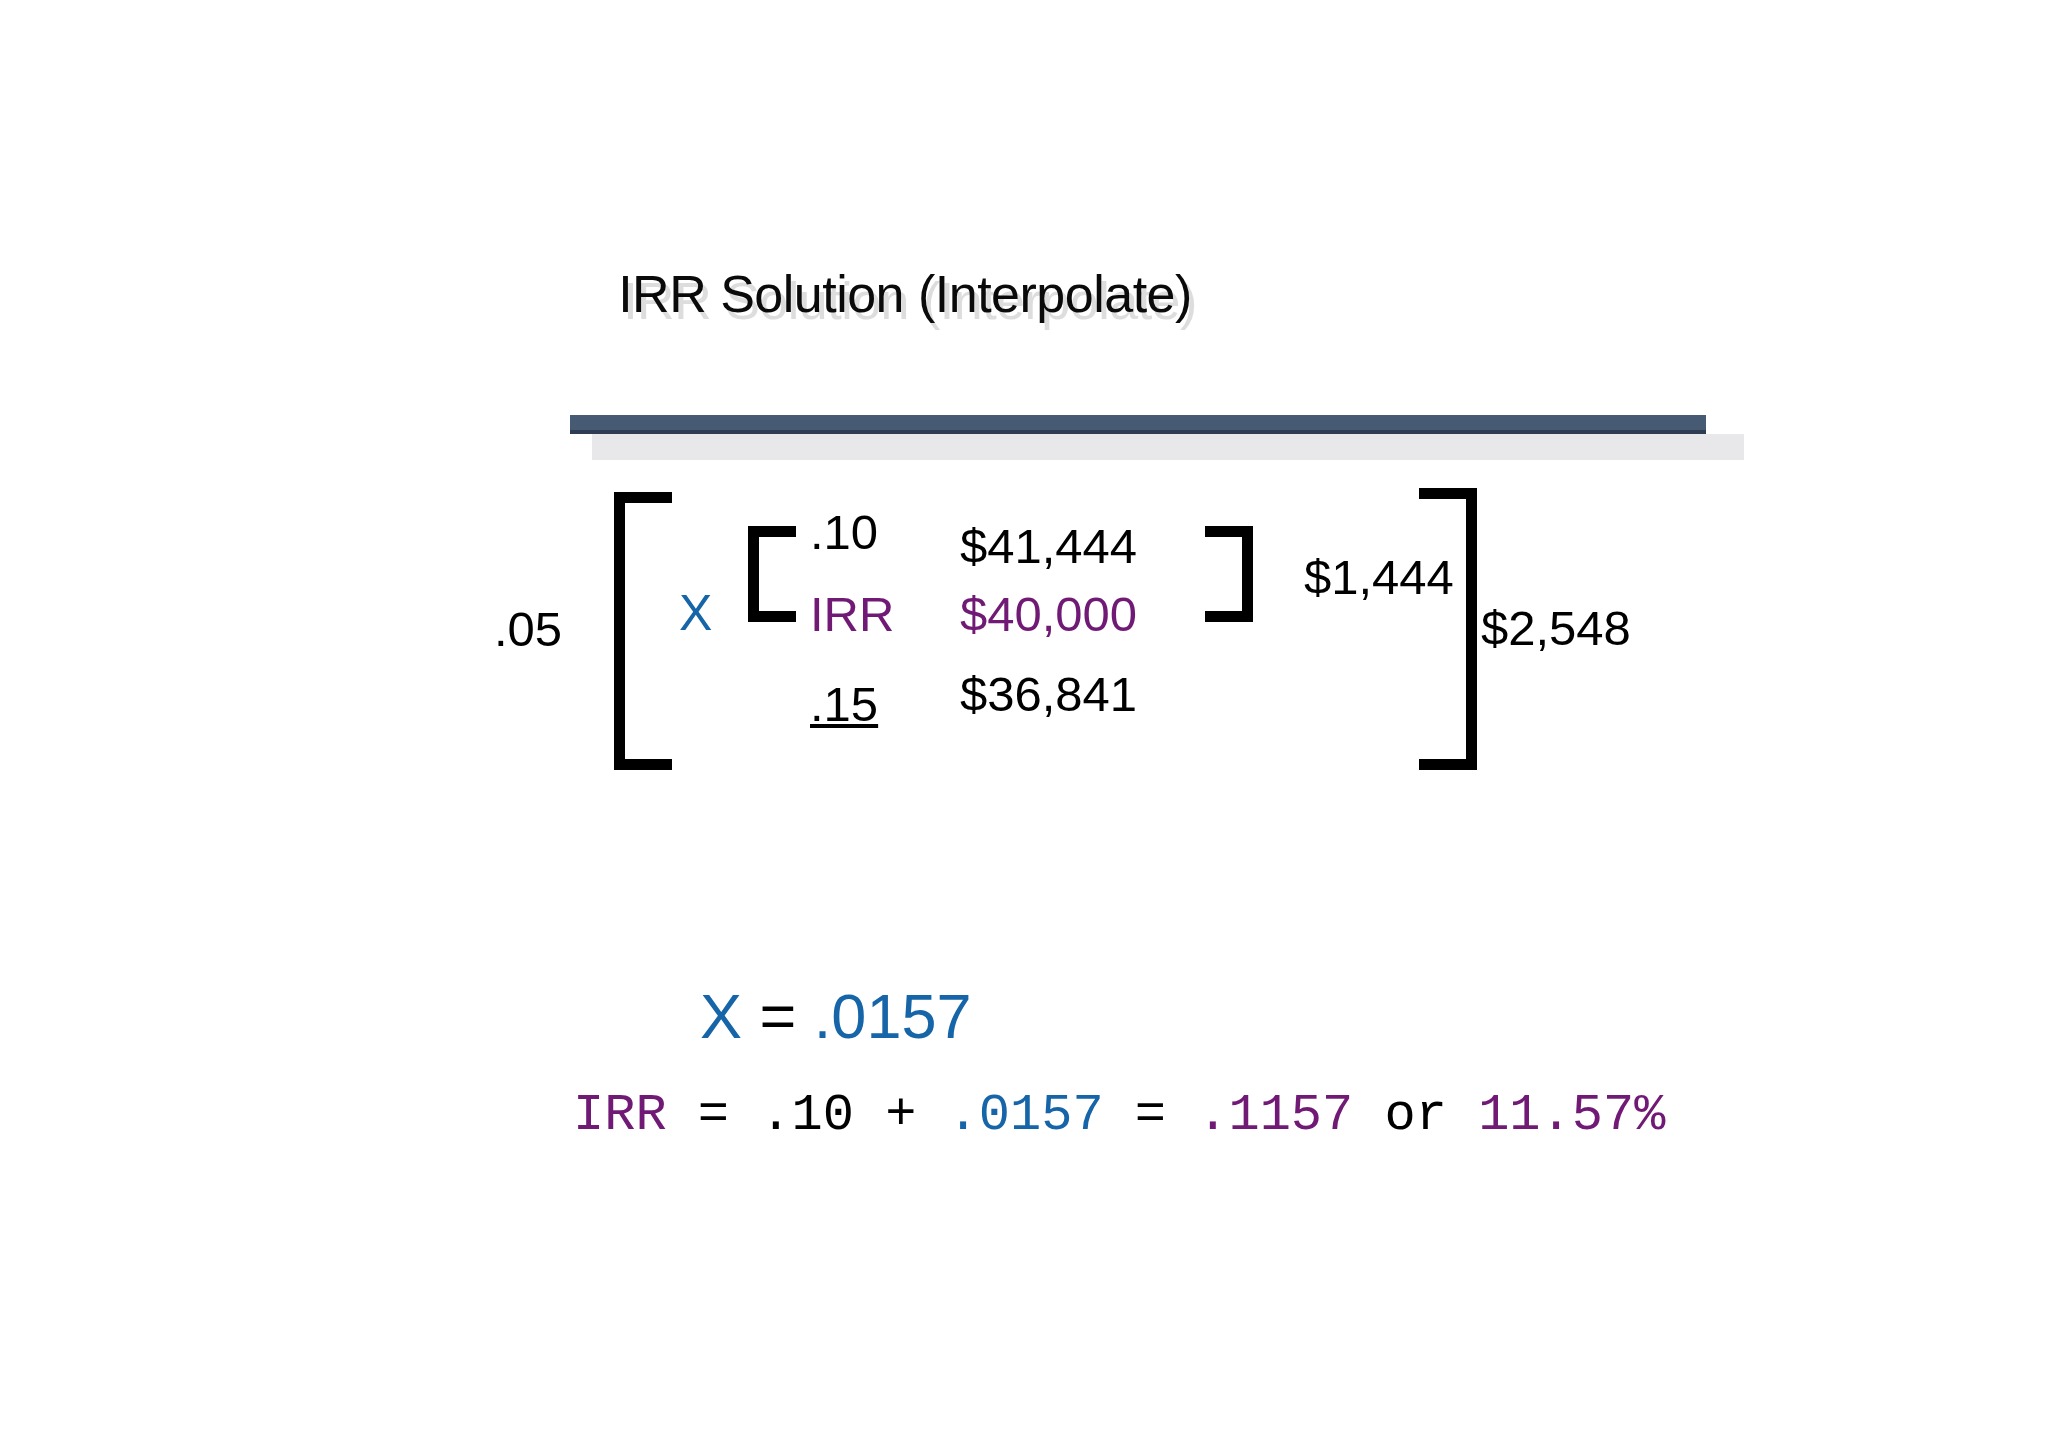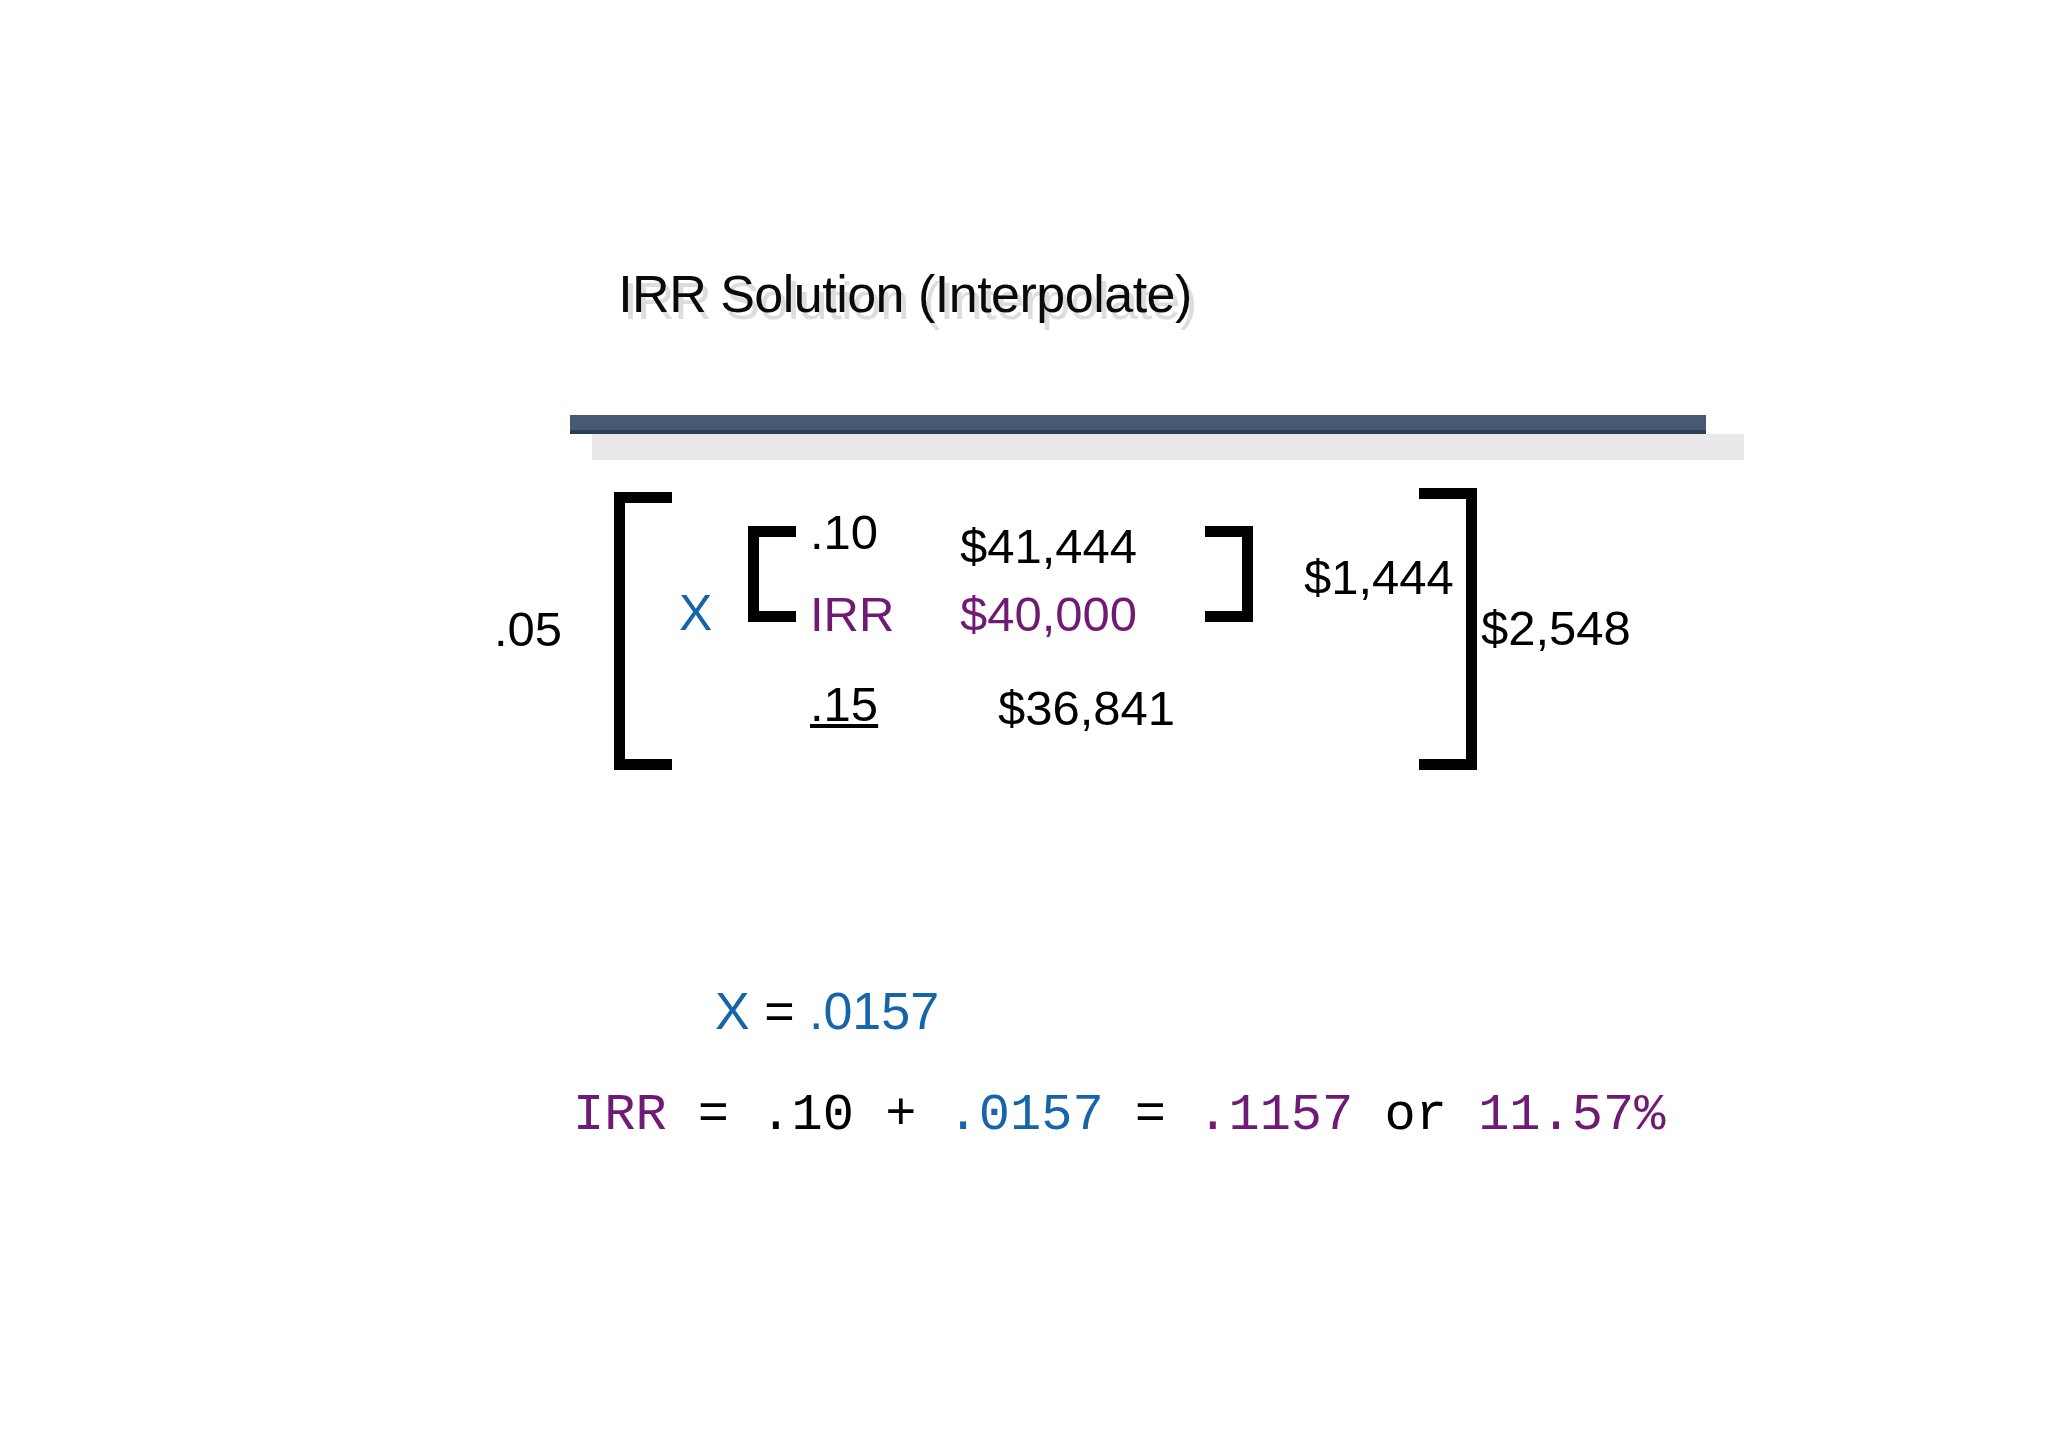--- a/index.html
+++ b/index.html
@@ -118,22 +118,22 @@
   .eq-frac {
     position: absolute;
     left: 0; top: 830px;
     width: 2048px;
     height: 160px;
   }
 
   
   .eq-x {
     position: absolute;
-    left: 715px; top: 985px;
-    font-size: 52px;
+    left: 700px; top: 985px;
+    font-size: 63px;
     line-height: 1;
     white-space: nowrap;
   }
 
   
   .eq-irr {
     position: absolute;
     left: 573px; top: 1090px;
     font-size: 52px;
     line-height: 1;
@@ -165,21 +165,21 @@
     <div class="brk brk-left brk-inner-left"></div>
     <div class="brk brk-right brk-inner-right"></div>
 
     <span class="lbl c-black" style="left:810px; top:38px;">.10</span>
     <span class="lbl c-black" style="left:960px; top:52px;">$41,444</span>
 
     <span class="lbl c-purple" style="left:810px; top:120px;">IRR</span>
     <span class="lbl c-purple" style="left:960px; top:120px;">$40,000</span>
 
     <span class="lbl c-black" style="left:810px; top:210px;text-decoration:underline;">.15</span>
-    <span class="lbl c-black" style="left:960px; top:214px;margin-left:38px;">$36,841</span>
+    <span class="lbl c-black" style="left:960px; top:200px;">$36,841</span>
 
     <span class="lbl c-black" style="left:1304px; top:83px;">$1,444</span>
 
     <span class="lbl c-black" style="left:1481px; top:134px;">$2,548</span>
   </div>
 
   <div class="eq-frac">
     
     
     

